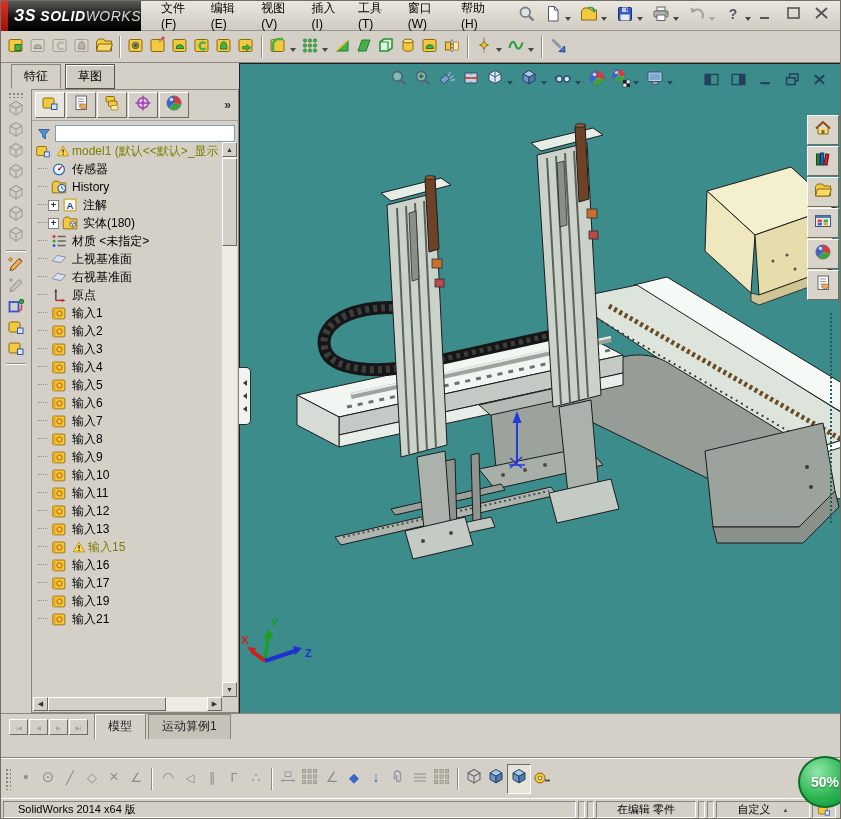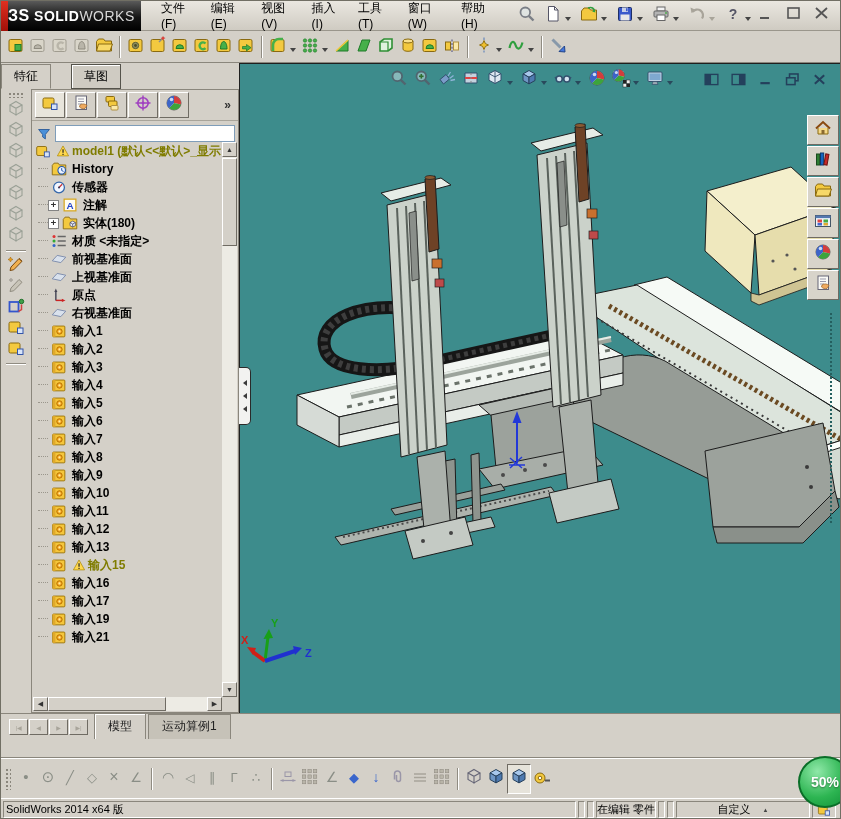--- a/index.html
+++ b/index.html
@@ -5,43 +5,43 @@
   html,body{margin:0;padding:0;background:#888;}
   .win{position:relative;width:841px;height:819px;background:#D4D0C8;overflow:hidden;
        font-family:"Liberation Sans","DejaVu Sans",sans-serif;border:1px solid #716F64;box-sizing:border-box;}
   
   .titlebar{position:absolute;left:0;top:0;width:100%;height:30px;
     background:linear-gradient(#EAE7E0,#CFCBC2);border-bottom:1px solid #9A968C;
     display:flex;align-items:center;box-sizing:border-box;}
   .logo{height:30px;width:140px;background:linear-gradient(#5A5A5A,#141414 55%,#000);
     display:flex;align-items:center;flex:none;}
   .logo-red{width:7px;height:30px;background:linear-gradient(#E03020,#A01008);flex:none;}
-  .logo-text{color:#FFF;font-size:14px;letter-spacing:.5px;margin-left:0;white-space:nowrap;}
+  .logo-text{color:#FFF;font-size:14px;font-style:italic;letter-spacing:.5px;margin-left:6px;white-space:nowrap;}
   .logo-text .mk{font-weight:bold;font-size:16px;}
   .logo-text .lt{color:#D8D8D8;font-weight:normal;}
   .logo-text .bd{font-weight:bold;}
   .menus{display:flex;margin-left:12px;}
   .menu{font-size:12px;color:#000;padding:4px 8px;cursor:default;}
   .qat{display:flex;align-items:center;margin-left:10px;}
   .qbtn{display:flex;align-items:center;padding:1px 2px;margin:0 1px;}
   .winbtns{margin-left:auto;display:flex;align-items:center;margin-right:8px;gap:8px;}
   .wbtn{width:20px;height:18px;display:flex;align-items:center;justify-content:center;}
   .dd{width:0;height:0;border-top:4px solid #444;border-left:3px solid transparent;border-right:3px solid transparent;margin:6px 2px 0 2px;}
   .dis .dd{border-top-color:#A8A49A;}
   
   .mainbar{position:absolute;left:0;top:30px;width:100%;height:32px;box-sizing:border-box;
     border-bottom:1px solid #8A867C;display:flex;align-items:center;padding-left:4px;}
   .tbtn{display:flex;align-items:center;padding:2px 1px;}
   .tbtn.pressed{border:1px solid;border-color:#6F6B63 #FFF #FFF #6F6B63;background:#E6E3DA;}
   .tsep{width:1px;height:22px;background:#908C82;border-right:1px solid #FFF;margin:0 4px;flex:none;}
   
-  .lefttabs{position:absolute;left:0;top:62px;width:238px;height:26px;display:flex;align-items:center;box-sizing:border-box;}
+  .lefttabs{position:absolute;left:0;top:62px;width:238px;height:26px;display:flex;align-items:center;padding-left:10px;box-sizing:border-box;}
   .ftab{font-size:12px;padding:3px 12px;}
   .ftab.active{border:1px solid #8A867C;border-bottom:1px solid #D4D0C8;background:#D4D0C8;}
-  .ftab.btn{border:1px solid #55534B;box-shadow:inset 1px 1px 0 #FFF;background:#CFCBC2;margin-left:20px;}
+  .ftab.btn{border:1px solid #55534B;box-shadow:inset 1px 1px 0 #FFF;background:#CFCBC2;margin-left:4px;}
   
   .leftstrip{position:absolute;left:0;top:88px;width:30px;height:624px;display:flex;flex-direction:column;align-items:center;padding-top:3px;box-sizing:border-box;}
   .sbtn{width:26px;height:21px;display:flex;align-items:center;justify-content:center;flex:none;}
   .ssep{width:20px;height:1px;background:#908C82;border-bottom:1px solid #FFF;margin:3px 0;flex:none;}
   .grip{width:16px;height:6px;flex:none;margin-bottom:2px;
     background:radial-gradient(circle,#8A867C 1px,transparent 1.2px);background-size:4px 4px;}
   
   .fm{position:absolute;left:30px;top:88px;width:208px;height:624px;background:#D4D0C8;
       border:1px solid #8A867C;box-sizing:border-box;}
   .fmhead{height:28px;display:flex;align-items:center;padding:1px 3px;border-bottom:1px solid #A8A49A;}
@@ -53,21 +53,21 @@
   .funnel{width:18px;height:18px;flex:none;}
   .filter-input{flex:1;height:15px;background:#FFF;border:1px solid #7F9DB9;font-size:11px;padding:0 3px;margin-left:2px;}
   .tree{position:absolute;left:2px;top:52px;right:16px;bottom:15px;overflow:hidden;}
   .trow{height:18px;display:flex;align-items:center;font-size:12px;white-space:nowrap;}
   .trow .conn{width:10px;height:1px;border-top:1px dotted #9A968C;flex:none;margin-left:4px;}
   .texp{width:9px;height:9px;border:1px solid #848484;background:#FFF;flex:none;
     font:bold 9px/7px "DejaVu Sans Mono",monospace;text-align:center;color:#333;margin-right:2px;}
   .texp-ph{width:2px;flex:none;}
   .ticon{width:19px;height:18px;flex:none;margin-right:3px;}
   .twarn{width:14px;height:14px;flex:none;margin-right:2px;}
-  .tlabel{color:#000;font-weight:bold;}
+  .tlabel{color:#000;}
   .tlabel.olive{color:#7F7C00;}
   
   .vscroll{position:absolute;top:52px;right:1px;width:15px;bottom:15px;background:#EDEBE4;}
   .sbtn3d{position:absolute;width:15px;height:15px;background:#D4D0C8;border:1px solid;
     border-color:#FFF #6F6B63 #6F6B63 #FFF;box-sizing:border-box;display:flex;align-items:center;justify-content:center;
     font-size:7px;color:#333;}
   .vthumb{position:absolute;left:0;top:16px;width:15px;height:88px;background:#D4D0C8;border:1px solid;border-color:#FFF #6F6B63 #6F6B63 #FFF;box-sizing:border-box;}
   .hscroll{position:absolute;left:1px;bottom:1px;right:16px;height:14px;background:#EDEBE4;}
   .hthumb{position:absolute;left:15px;top:0;width:118px;height:14px;background:#D4D0C8;border:1px solid;border-color:#FFF #6F6B63 #6F6B63 #FFF;box-sizing:border-box;}
   .scorner{position:absolute;right:1px;bottom:1px;width:15px;height:14px;background:#D4D0C8;}
@@ -97,24 +97,24 @@
   .dtab.active{background:#D4D0C8;box-shadow:inset 1px 1px 0 #FFF;padding-top:4px;}
   
   .sketchbar{position:absolute;left:0;top:757px;width:100%;height:40px;box-sizing:border-box;
     border-top:1px solid #FFF;box-shadow:0 -1px 0 #8A867C;display:flex;align-items:center;padding-left:4px;}
   .sketchbar .grip{width:6px;height:22px;margin:0 4px 0 0;background:radial-gradient(circle,#8A867C 1px,transparent 1.2px);background-size:4px 4px;}
   
   .statusbar{position:absolute;left:0;top:797px;width:100%;height:22px;background:#D4D0C8;border-top:1px solid #FFF;
     display:flex;align-items:center;font-size:11px;box-sizing:border-box;padding:1px 2px;}
   .scell{border:1px solid;border-color:#8A867C #FFF #FFF #8A867C;height:17px;box-sizing:border-box;
     display:flex;align-items:center;margin-right:2px;background:#D4D0C8;}
-  .scell.main{flex:1;padding-left:2px;}
+  .scell.main{flex:1;padding-left:14px;}
   .scell.tiny{width:7px;}
-  .scell.edit{padding:0 0;}
-  .scell.custom{width:134px;justify-content:center;gap:12px;}
+  .scell.edit{padding:0 20px;}
+  .scell.custom{width:94px;justify-content:center;gap:12px;}
   .scell.iconc{width:24px;justify-content:center;}
   .custom-arrow{font-size:6px;color:#444;}
   
   .badge{position:absolute;left:797px;top:755px;width:54px;height:52px;border-radius:50%;
     background:radial-gradient(circle at 35% 28%,#8FE8A8,#2DB552 55%,#0E8F35);
     border:2px solid #0A6E28;box-sizing:border-box;display:flex;align-items:center;justify-content:center;
     color:#FFF;font-weight:bold;font-size:14px;text-shadow:0 1px 2px rgba(0,0,0,.4);}
 </style>
 </head>
 <body>
@@ -493,35 +493,35 @@
               <path d="M10 2.8L18 17H2z" fill="#FFD84D" stroke="#A98500"></path>
               <rect x="9.2" y="7.5" width="1.7" height="5" fill="#222"></rect>
               <rect x="9.2" y="14" width="1.7" height="1.7" fill="#222"></rect>
             </svg></span>
           <span class="tlabel olive">model1 (默认&lt;&lt;默认&gt;_显示</span>
         </div>
         <div class="trow">
           <span class="conn"></span>
           <span class="texp-ph"></span>
           <span class="ticon"><svg width="18" height="18" viewBox="0 0 20 20">
+              <circle cx="10" cy="10.5" r="6" fill="#F0F6FF" stroke="#3366AA" stroke-width="1.4"></circle>
+              <path d="M10 10.5L13.5 7" stroke="#C33" stroke-width="1.4"></path>
+              <circle cx="10" cy="10.5" r="1.1" fill="#335"></circle>
+            </svg></span>
+          <span class="tlabel">传感器</span>
+        </div>
+        <div class="trow">
+          <span class="conn"></span>
+          <span class="texp-ph"></span>
+          <span class="ticon"><svg width="18" height="18" viewBox="0 0 20 20">
               <path d="M2.5 6l2-2.5h4.5l1.5 2h7v11h-15z" fill="#F3C93F" stroke="#8A6A10"></path>
               <circle cx="13" cy="11.5" r="4.2" fill="#EAF2FF" stroke="#2255AA" stroke-width="1.2"></circle>
               <path d="M13 9v2.7l2 1" fill="none" stroke="#2255AA" stroke-width="1.1"></path>
             </svg></span>
           <span class="tlabel">History</span>
-        </div>
-        <div class="trow">
-          <span class="conn"></span>
-          <span class="texp-ph"></span>
-          <span class="ticon"><svg width="18" height="18" viewBox="0 0 20 20">
-              <circle cx="10" cy="10.5" r="6" fill="#F0F6FF" stroke="#3366AA" stroke-width="1.4"></circle>
-              <path d="M10 10.5L13.5 7" stroke="#C33" stroke-width="1.4"></path>
-              <circle cx="10" cy="10.5" r="1.1" fill="#335"></circle>
-            </svg></span>
-          <span class="tlabel">传感器</span>
         </div>
         <div class="trow">
           <span class="conn"></span>
           <span class="texp">+</span>
           <span class="ticon"><svg width="18" height="18" viewBox="0 0 20 20">
               <rect x="3.5" y="3.5" width="13" height="13" fill="#FFFDF2" stroke="#D8A820" stroke-width="1.4"></rect>
               <text x="10" y="14" font-size="11" font-weight="bold" text-anchor="middle" fill="#2244CC">A</text>
             </svg></span>
           <span class="tlabel">注解</span>
         </div>
@@ -545,48 +545,40 @@
               <path d="M8.5 5h9M8.5 10h9M8.5 15h9" stroke="#666" stroke-width="1.8"></path>
             </svg></span>
           <span class="tlabel">材质 &lt;未指定&gt;</span>
         </div>
         <div class="trow">
           <span class="conn"></span>
           <span class="texp-ph"></span>
           <span class="ticon"><svg width="18" height="18" viewBox="0 0 20 20">
               <path d="M2.5 12l5.5-6 9.5 2-5.5 6z" fill="#D9E4F2" fill-opacity=".85" stroke="#7788AA"></path>
             </svg></span>
-          <span class="tlabel">前视基准面</span>
+          <span class="tlabel">上视基准面</span>
         </div>
         <div class="trow">
           <span class="conn"></span>
           <span class="texp-ph"></span>
           <span class="ticon"><svg width="18" height="18" viewBox="0 0 20 20">
               <path d="M2.5 12l5.5-6 9.5 2-5.5 6z" fill="#D9E4F2" fill-opacity=".85" stroke="#7788AA"></path>
             </svg></span>
-          <span class="tlabel">上视基准面</span>
+          <span class="tlabel">右视基准面</span>
         </div>
         <div class="trow">
           <span class="conn"></span>
           <span class="texp-ph"></span>
           <span class="ticon"><svg width="18" height="18" viewBox="0 0 20 20">
               <path d="M6.5 16V5.5" stroke="#445" stroke-width="1.6"></path>
               <path d="M6.5 2.8L4.8 6.8h3.4z" fill="#445"></path>
               <path d="M6.5 16h8" stroke="#C22" stroke-width="1.6"></path>
               <path d="M17.2 16l-4-1.7v3.4z" fill="#C22"></path>
             </svg></span>
           <span class="tlabel">原点</span>
-        </div>
-        <div class="trow">
-          <span class="conn"></span>
-          <span class="texp-ph"></span>
-          <span class="ticon"><svg width="18" height="18" viewBox="0 0 20 20">
-              <path d="M2.5 12l5.5-6 9.5 2-5.5 6z" fill="#D9E4F2" fill-opacity=".85" stroke="#7788AA"></path>
-            </svg></span>
-          <span class="tlabel">右视基准面</span>
         </div>
         <div class="trow">
           <span class="conn"></span>
           <span class="texp-ph"></span>
           <span class="ticon"><svg width="18" height="18" viewBox="0 0 20 20">
               <rect x="3" y="4.5" width="13.5" height="12" rx="1" fill="#F5C63B" stroke="#9A7000"></rect>
               <rect x="3" y="4.5" width="3" height="12" fill="#E0A92A"></rect>
               <circle cx="10.5" cy="10.5" r="3" fill="#F7A81E" stroke="#B06A00"></circle>
               <circle cx="10.5" cy="10.5" r="1.2" fill="#FFE9A0"></circle>
             </svg></span>

